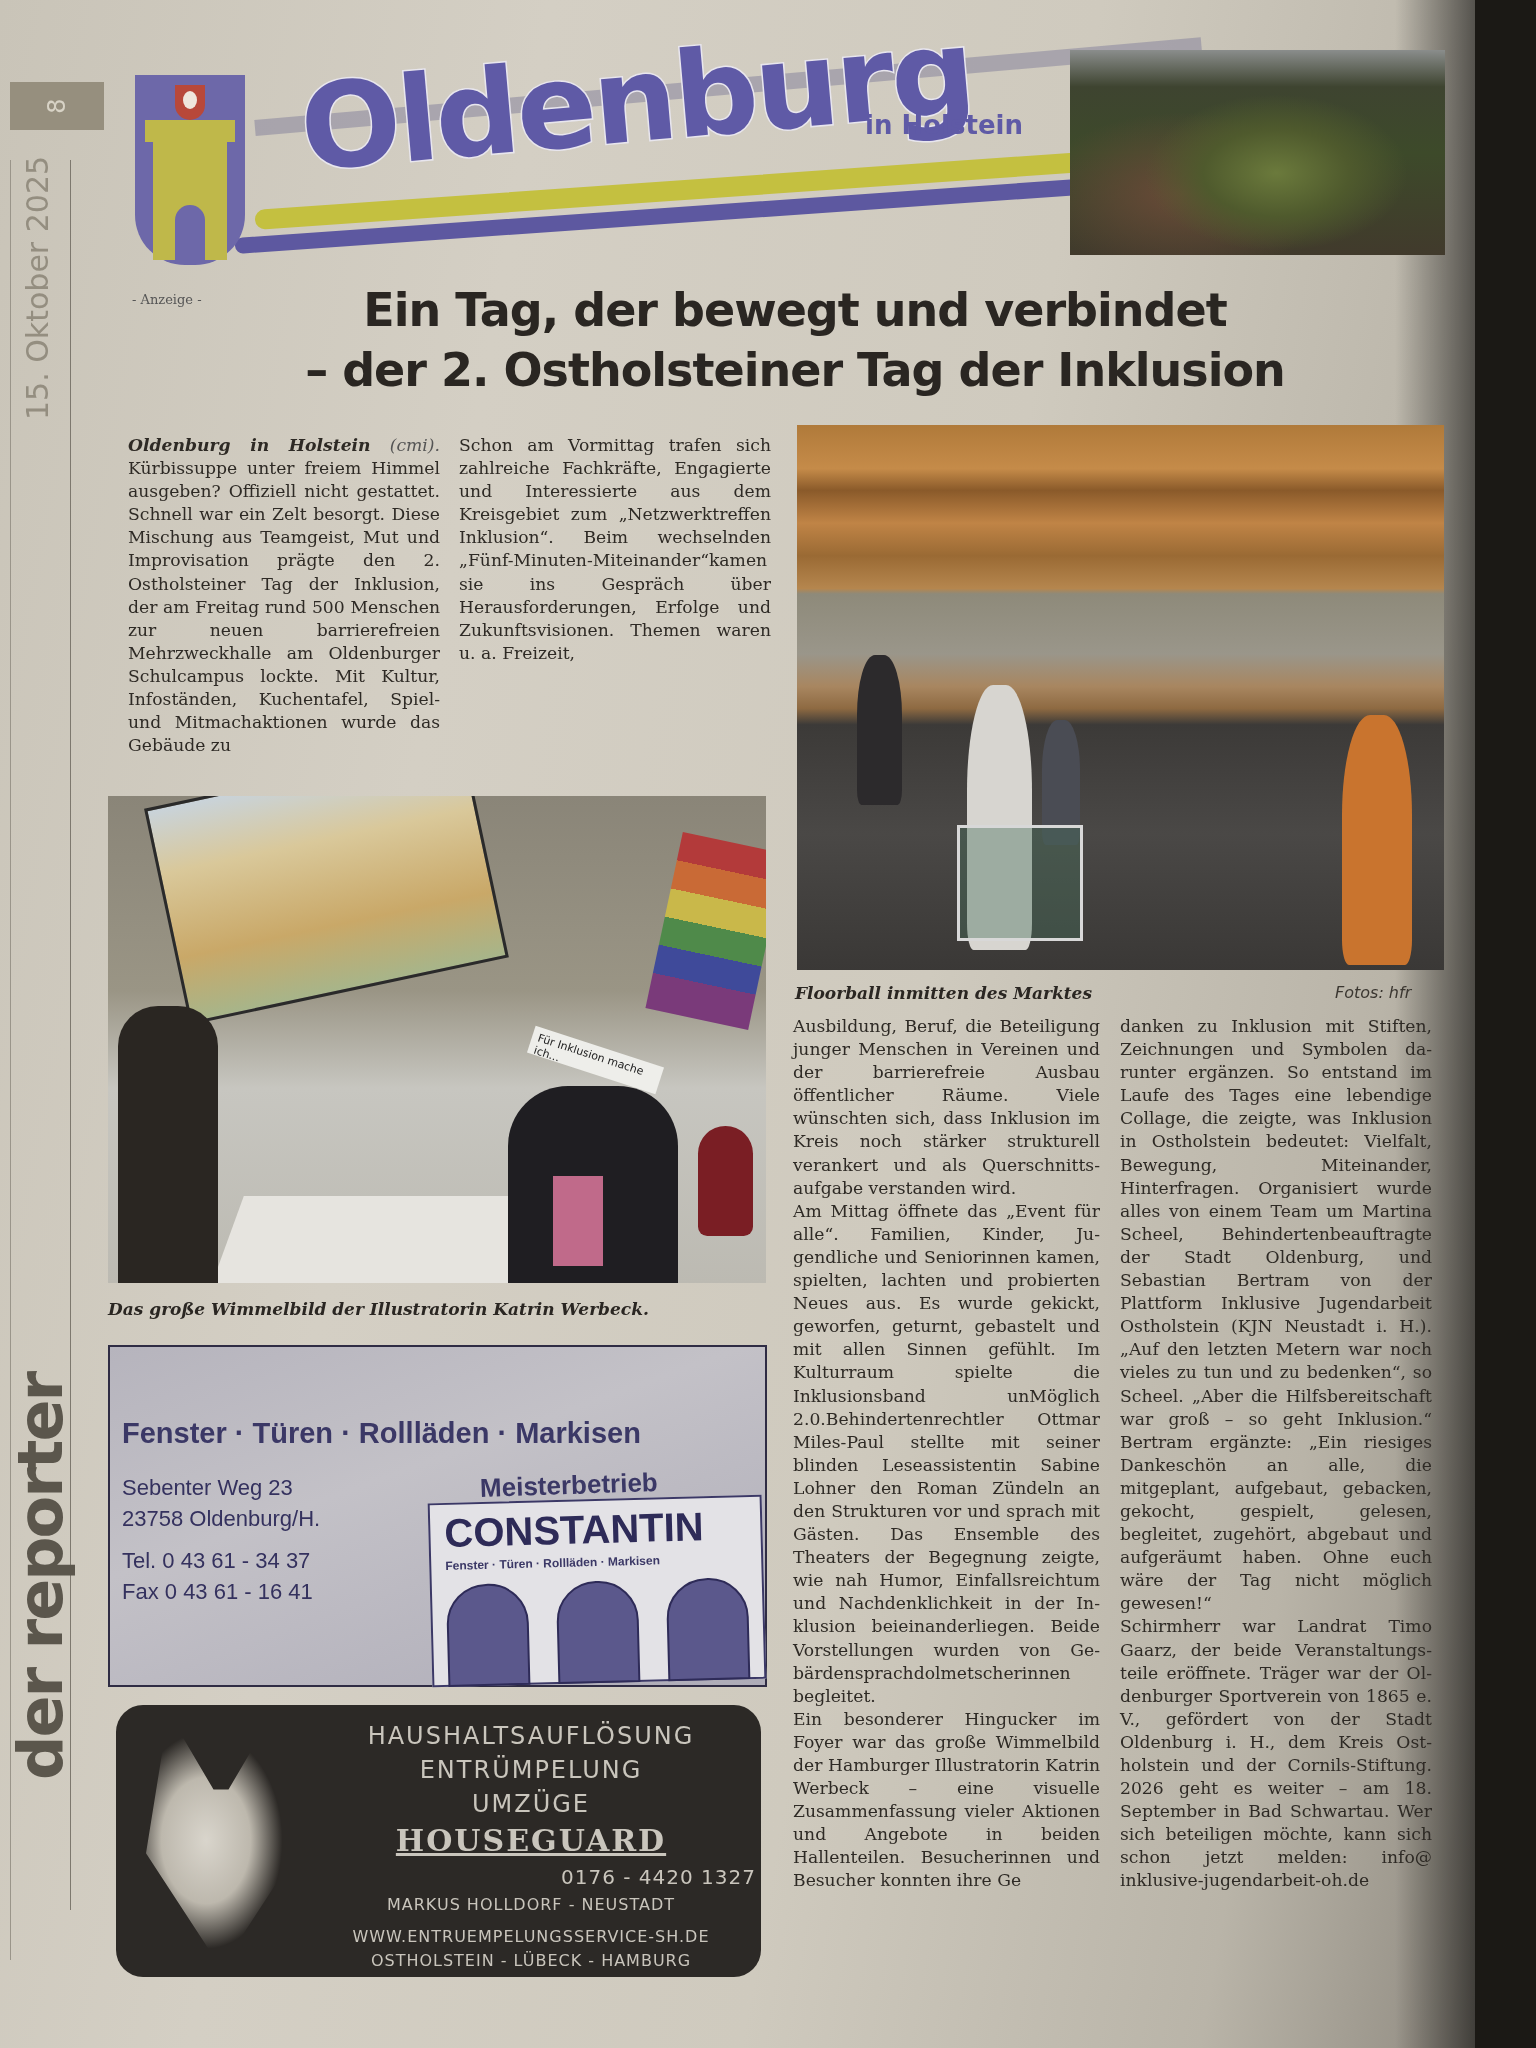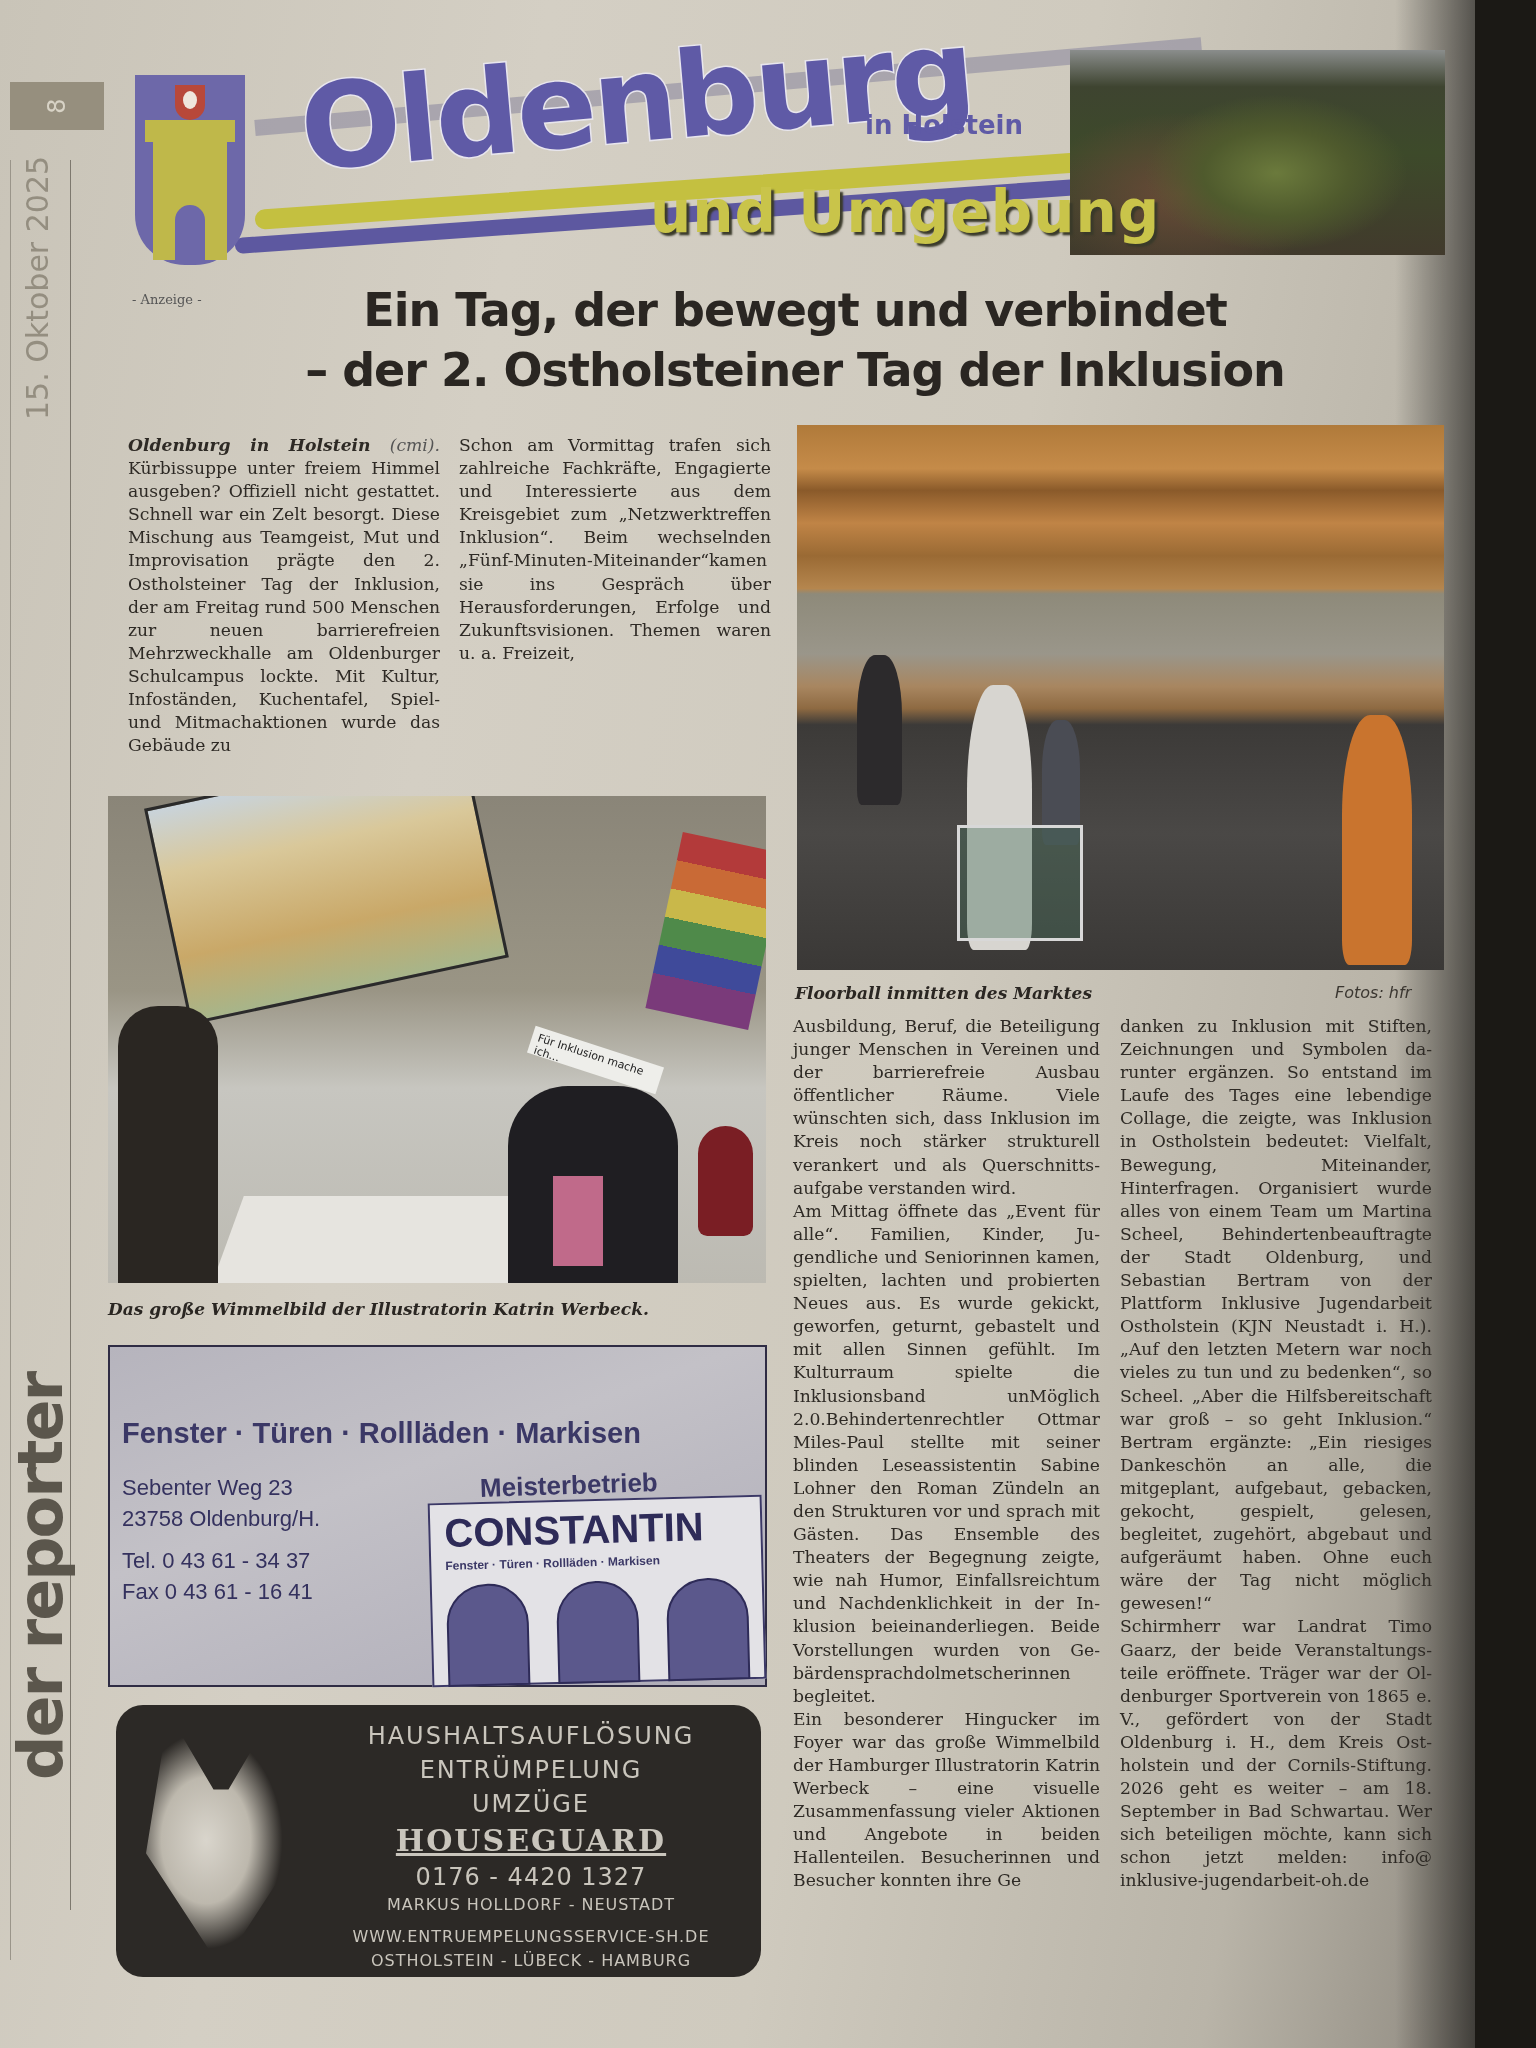--- a/index.html
+++ b/index.html
@@ -137,21 +137,21 @@
       font-family: "DejaVu Sans", sans-serif; color: #c9c5bc; text-align: center; border-radius: 27px;
     }
     .ad-h-wolf {
       position: absolute; left: 30px; top: 8px; width: 150px; height: 255px;
       background: radial-gradient(ellipse at 40% 50%, #d9d5cc 0%, #bdb8ad 35%, rgba(0,0,0,0) 60%);
       clip-path: polygon(15% 0, 45% 30%, 55% 30%, 85% 0, 100% 55%, 50% 100%, 0 55%);
     }
     .ad-h-lines { position: absolute; left: 190px; top: 14px; width: 450px; }
     .ad-h-line { font-size: 24px; line-height: 34px; letter-spacing: 2px; }
     .ad-h-brand { font-family: "DejaVu Serif", serif; font-weight: bold; font-size: 30px; letter-spacing: 2px; text-decoration: underline; line-height: 40px; }
-    .ad-h-phone { font-size: 24px; line-height: 32px; letter-spacing: 1px; }
+    .ad-h-phone { font-size: 20px; line-height: 32px; letter-spacing: 1px; text-align: right; }
     .ad-h-small { font-size: 16px; line-height: 24px; letter-spacing: 1px; }
   </style>
 </head>
 <body>
 
 <div class="page">
   <div class="shadow-right"></div>
 
   <div class="gutter-line2"></div>
   <div class="gutter-line"></div>
@@ -169,21 +169,20 @@
       <div class="crest-shield">
           <div class="crest-shield-inner"></div>
         </div>
       <div class="crest-tower-top"></div>
       <div class="crest-tower"></div>
       <div class="crest-gate"></div>
     </div>
     <div class="aerial"></div>
     <div class="brand-title">Oldenburg</div>
     <div class="brand-sub">in Holstein</div>
-    <div class="brand-region">und Umgebung</div>
   </div>
 
   <div class="anzeige">- Anzeige -</div>
 
   <div class="headline">
     <div>Ein Tag, der bewegt und verbindet</div>
     <div>– der 2. Ostholsteiner Tag der Inklusion</div>
   </div>
 
   <div class="col col1">

